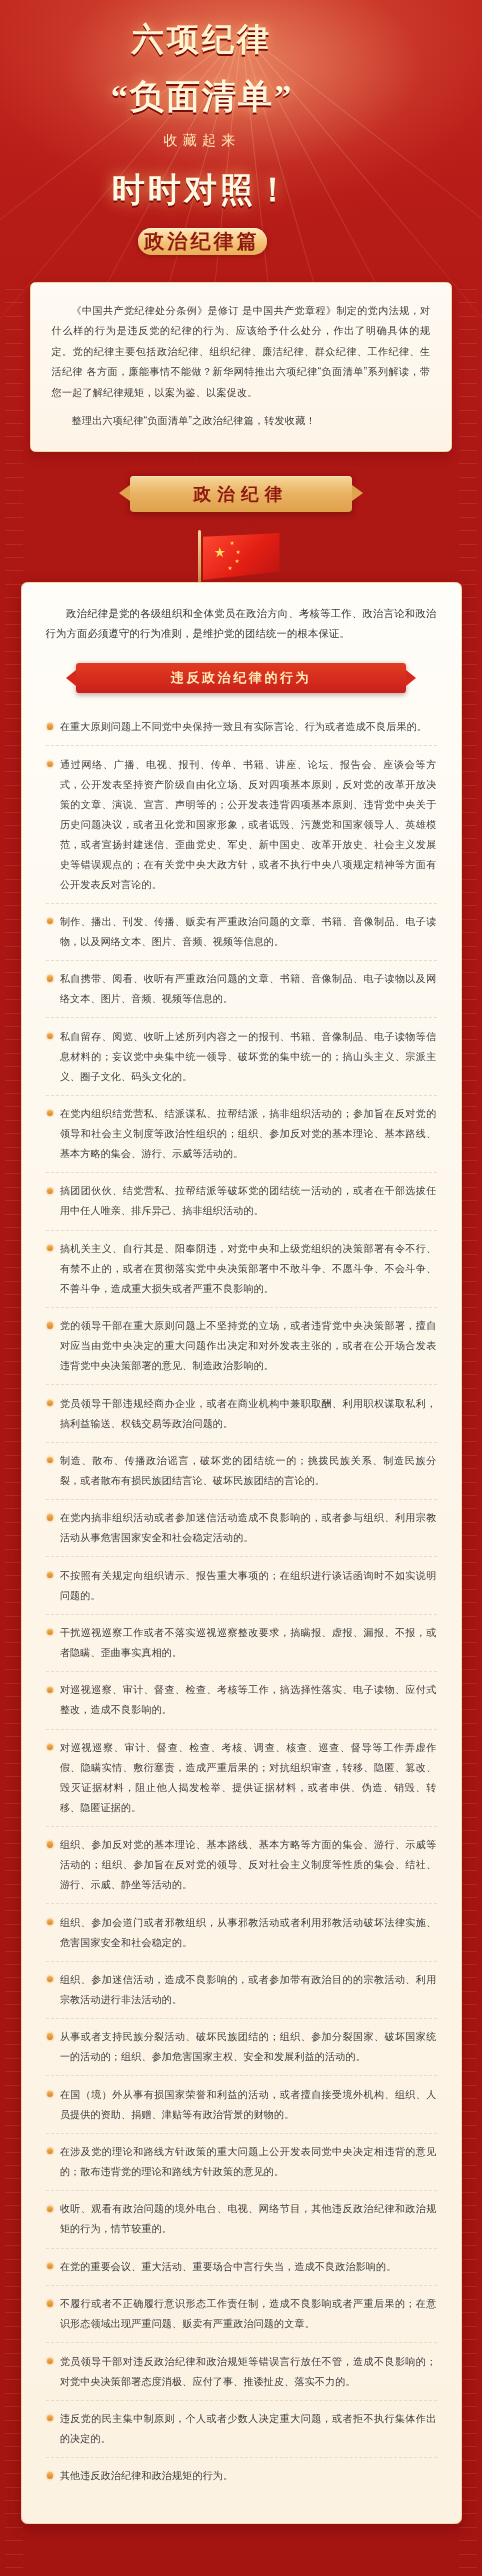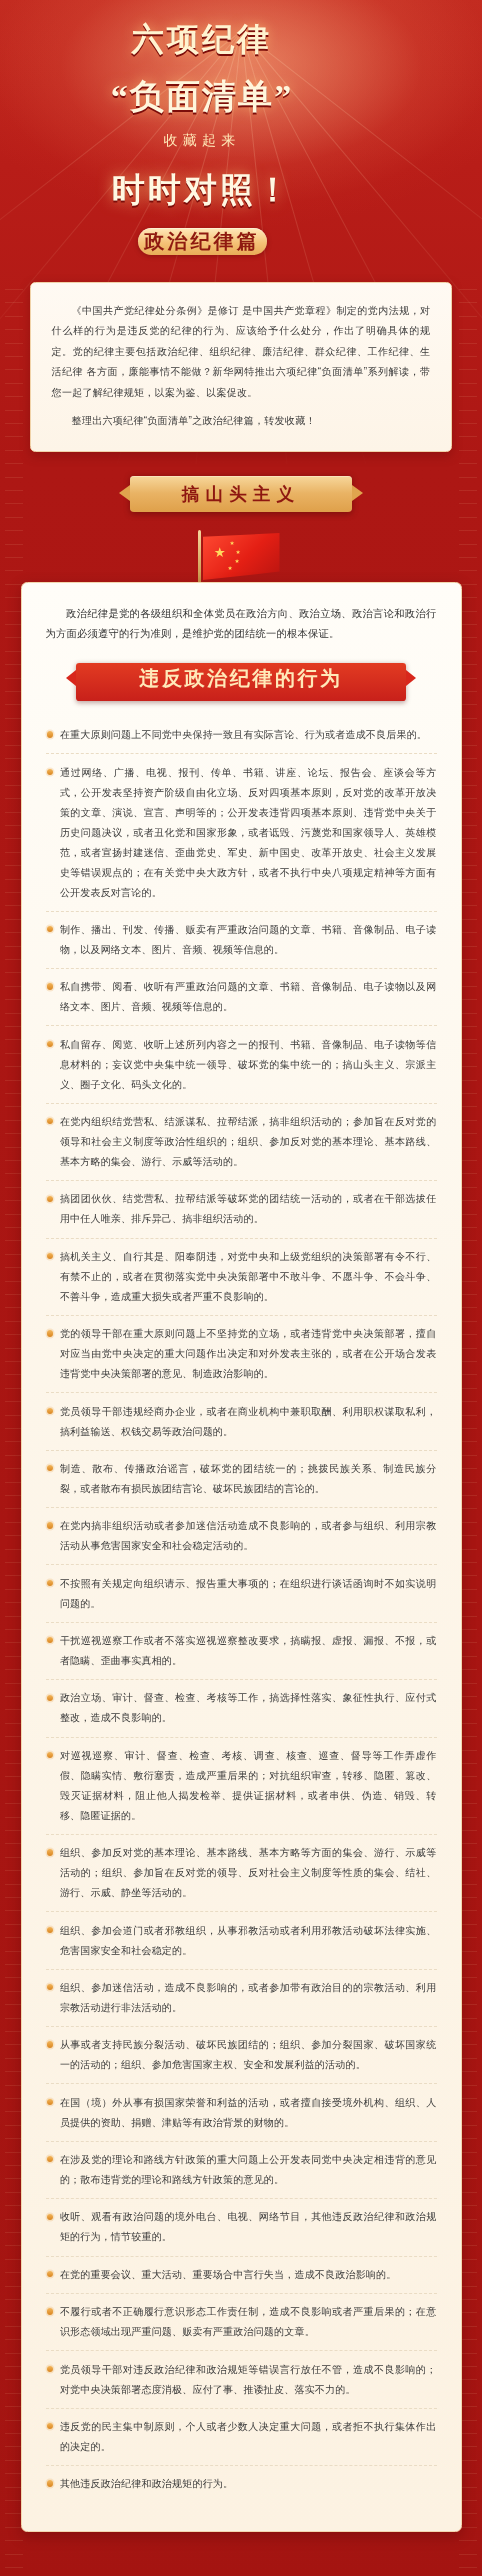--- a/index.html
+++ b/index.html
@@ -218,28 +218,28 @@
     color: #333;
     text-align: justify;
     text-indent: 2em;
     letter-spacing: 0.2px;
   }
 
   
   .sub-banner {
     margin: 18.5px auto 15.5px;
     width: 330px;
-    height: 38px;
+    height: 30px;
     line-height: 30px;
     text-align: center;
     position: relative;
     background: linear-gradient(180deg, #e23b22 0%, #c8201a 100%);
     border-radius: 3.1px;
     color: #ffe9b9;
-    font-size: 20px;
+    font-size: 13px;
     font-weight: bold;
     letter-spacing: 2.6px;
     box-shadow: 0 1.5px 5.2px rgba(70,6,5,0.35);
   }
   .sub-banner:before, .sub-banner:after {
     content: "";
     position: absolute;
     top: 6.2px;
     width: 0; height: 0;
     border-top: 8.8px solid transparent;
@@ -312,37 +312,37 @@
   <div class="h-line3">时时对照！</div>
   <div class="h-tag">政治纪律篇</div>
 </div>
 
 <div class="intro-card">
   <p>《中国共产党纪律处分条例》是修订 是中国共产党章程》制定的党内法规，对什么样的行为是违反党的纪律的行为、应该给予什么处分，作出了明确具体的规定。党的纪律主要包括政治纪律、组织纪律、廉洁纪律、群众纪律、工作纪律、生活纪律 各方面，廉能事情不能做？新华网特推出六项纪律“负面清单”系列解读，带您一起了解纪律规矩，以案为鉴、以案促改。</p>
   <p>整理出六项纪律“负面清单”之政治纪律篇，转发收藏！</p>
 </div>
 
 <div class="section-banner">
-  <span class="sb-plate">搞山头主义</span>
+  <span class="sb-plate">政治纪律</span>
 </div>
 
 <div class="flag-wrap">
   <span class="flag">
     <span class="pole"></span>
     <span class="cloth"></span>
     <span class="star">★</span>
     <span class="star s2">★</span>
     <span class="star s3">★</span>
     <span class="star s4">★</span>
     <span class="star s5">★</span>
   </span>
 </div>
 
 <div class="body-card">
-  <div class="lede">政治纪律是党的各级组织和全体党员在政治方向、政治立场、政治言论和政治行为方面必须遵守的行为准则，是维护党的团结统一的根本保证。</div>
+  <div class="lede">政治纪律是党的各级组织和全体党员在政治方向、考核等工作、政治言论和政治行为方面必须遵守的行为准则，是维护党的团结统一的根本保证。</div>
 
   <div class="sub-banner">违反政治纪律的行为</div>
 
   <div class="items">
     <div class="item">
         <span class="bullet"></span>
         <span class="item-text">在重大原则问题上不同党中央保持一致且有实际言论、行为或者造成不良后果的。</span>
       </div>
     <div class="item">
         <span class="bullet"></span>
@@ -391,21 +391,21 @@
     <div class="item">
         <span class="bullet"></span>
         <span class="item-text">不按照有关规定向组织请示、报告重大事项的；在组织进行谈话函询时不如实说明问题的。</span>
       </div>
     <div class="item">
         <span class="bullet"></span>
         <span class="item-text">干扰巡视巡察工作或者不落实巡视巡察整改要求，搞瞒报、虚报、漏报、不报，或者隐瞒、歪曲事实真相的。</span>
       </div>
     <div class="item">
         <span class="bullet"></span>
-        <span class="item-text">政治立场、审计、督查、检查、考核等工作，搞选择性落实、象征性执行、应付式整改，造成不良影响的。</span>
+        <span class="item-text">对巡视巡察、审计、督查、检查、考核等工作，搞选择性落实、电子读物、应付式整改，造成不良影响的。</span>
       </div>
     <div class="item">
         <span class="bullet"></span>
         <span class="item-text">对巡视巡察、审计、督查、检查、考核、调查、核查、巡查、督导等工作弄虚作假、隐瞒实情、敷衍塞责，造成严重后果的；对抗组织审查，转移、隐匿、篡改、毁灭证据材料，阻止他人揭发检举、提供证据材料，或者串供、伪造、销毁、转移、隐匿证据的。</span>
       </div>
     <div class="item">
         <span class="bullet"></span>
         <span class="item-text">组织、参加反对党的基本理论、基本路线、基本方略等方面的集会、游行、示威等活动的；组织、参加旨在反对党的领导、反对社会主义制度等性质的集会、结社、游行、示威、静坐等活动的。</span>
       </div>
     <div class="item">

